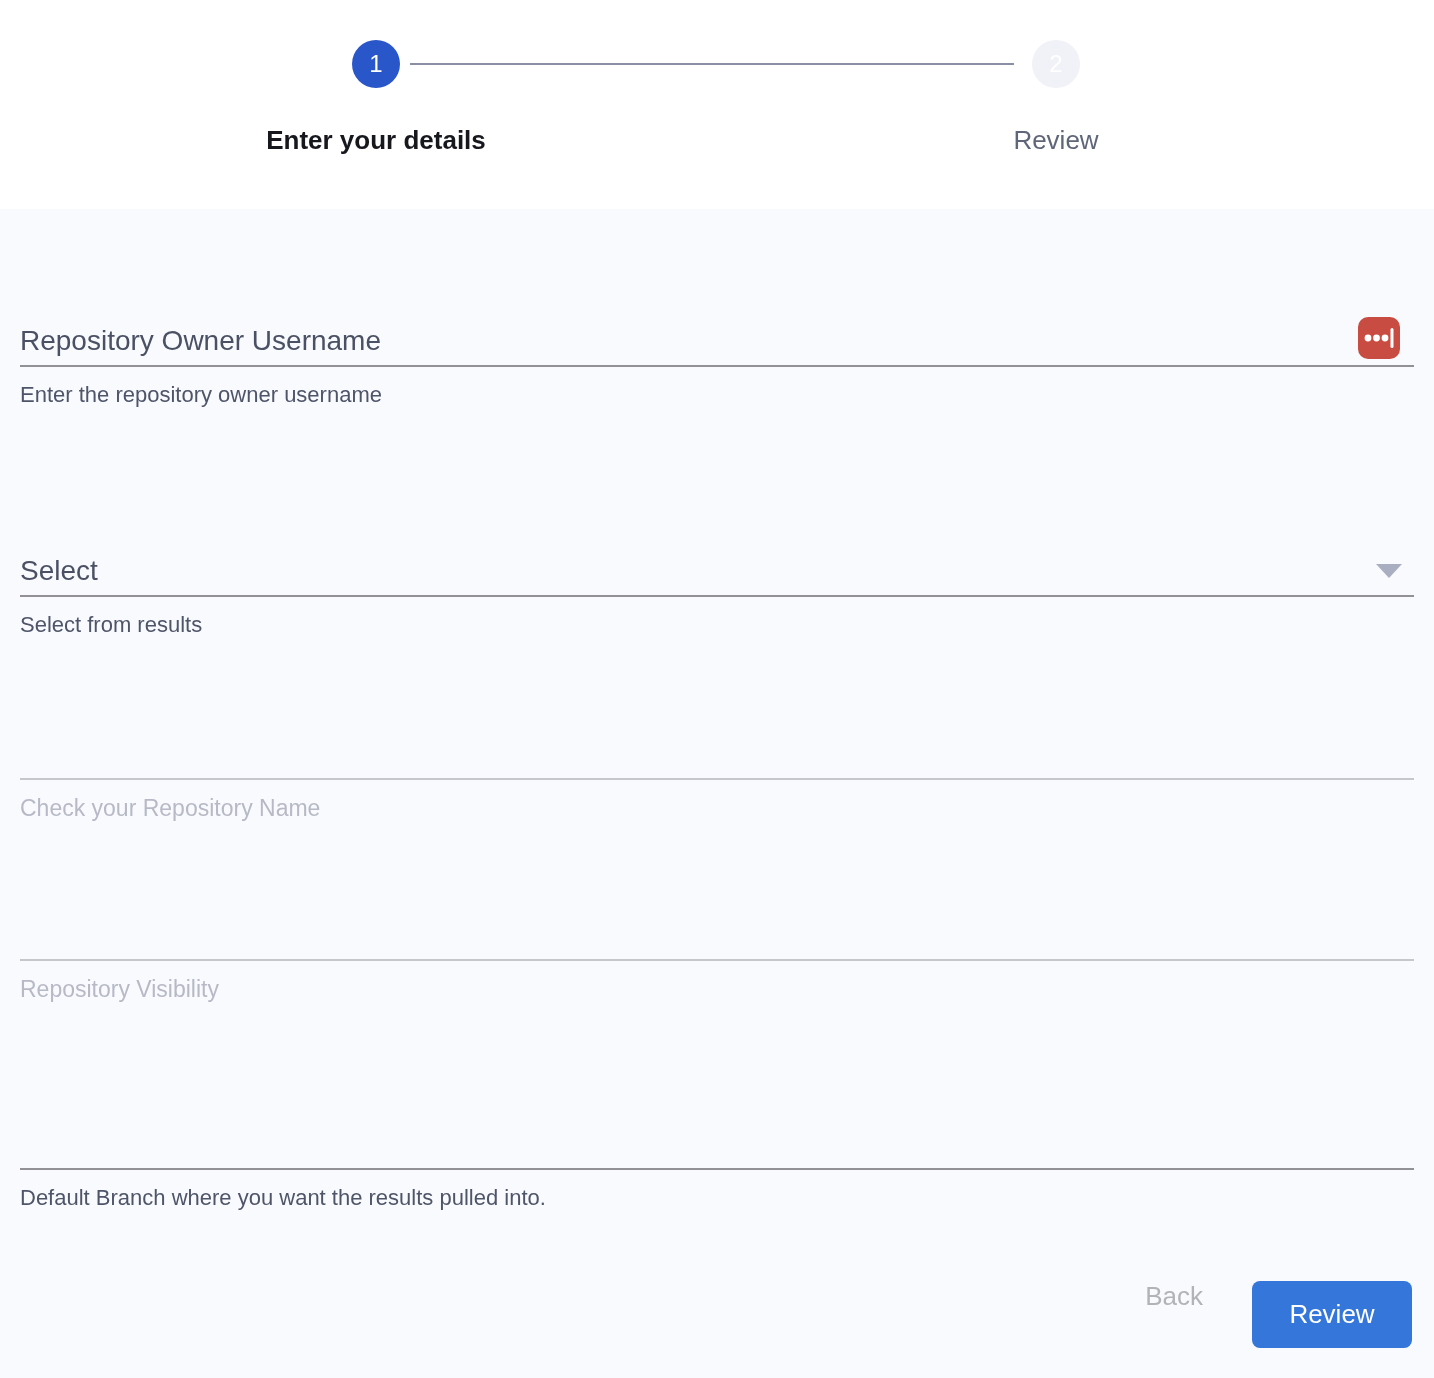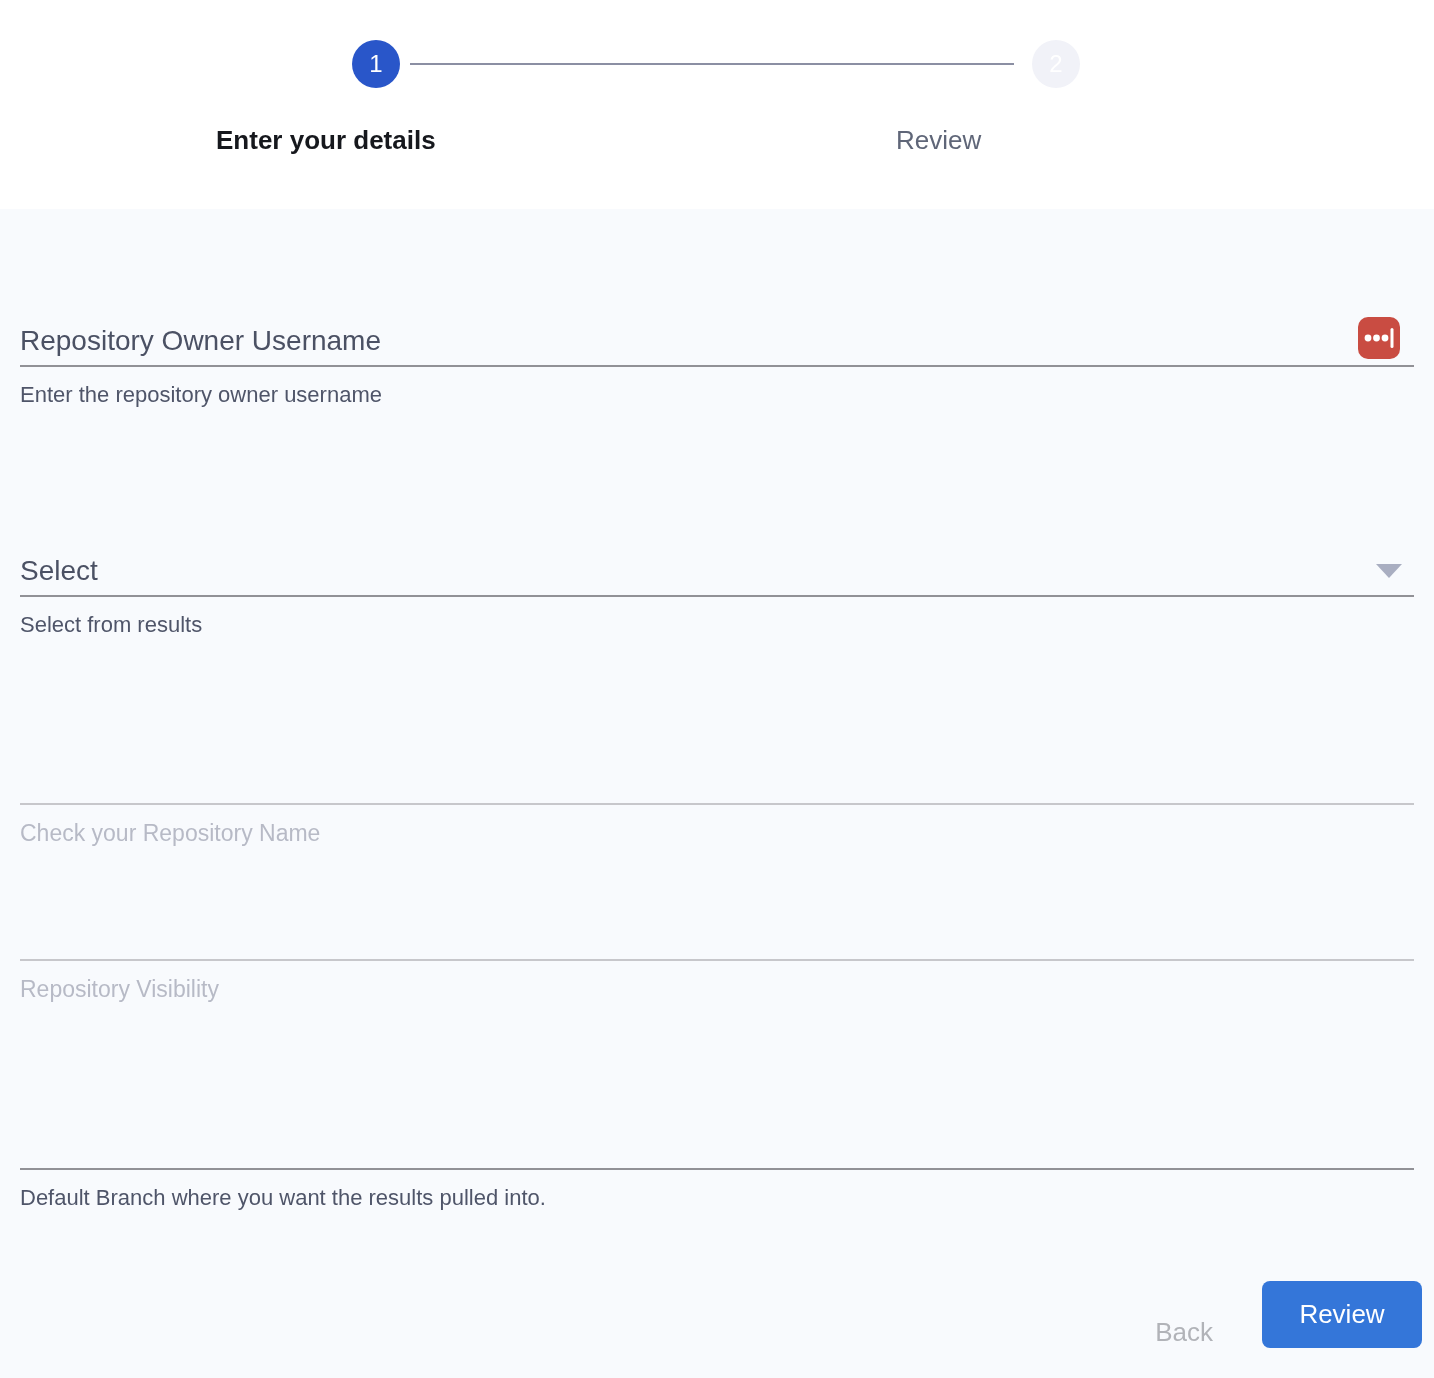--- a/index.html
+++ b/index.html
@@ -39,20 +39,21 @@
   .step-connector {
     position: absolute;
     left: 410px; top: 63px;
     width: 604px; height: 2px;
     background: var(--stepper-connector, #8B8FA3);
   }
   .step-label {
     position: absolute;
     top: 124px;
     width: 320px;
+    text-align: center;
     font-size: 26px;
     line-height: 32px;
   }
   .step-label.active { left: 216px; color: #16181D; font-weight: 600; }
   .step-label.upcoming { left: 896px; color: #5F6678; font-weight: 400; }
 
   
   .form-area {
     position: absolute;
     top: 209px; left: 0; right: 0; bottom: 0;
@@ -114,24 +115,24 @@
     border-left: 13px solid transparent;
     border-right: 13px solid transparent;
     border-top: 14px solid #A9AEC1;
     cursor: pointer;
   }
 
   
   .actions {
     position: absolute;
     top: 1072px;
-    right: 12px;
+    right: 22px;
     height: 67px;
     display: flex;
-    align-items: flex-end;
+    align-items: flex-start;
   }
   .back-btn {
     background: transparent;
     border: none;
     font-family: "Liberation Sans", "DejaVu Sans", sans-serif;
     font-size: 26px;
     color: #B1B3B8;
     margin-right: 49px;
     cursor: pointer;
   }
@@ -184,21 +185,21 @@
             <circle cx="10" cy="21" r="3.4" fill="#ffffff"></circle>
             <circle cx="18.5" cy="21" r="3.4" fill="#ffffff"></circle>
             <circle cx="27" cy="21" r="3.4" fill="#ffffff"></circle>
             <rect x="32.5" y="11" width="3" height="20" rx="1.5" fill="#ffffff"></rect>
           </svg>
         </span>
       </div>
       <div class="helper">Enter the repository owner username</div>
     </div>
 
-    <div class="field disabled" style="top:540px">
+    <div class="field disabled" style="top:515px">
       <div class="control">
         <input type="text" disabled="" placeholder="" style="">
       </div>
       <div class="helper">Check your Repository Name</div>
     </div>
 
     <div class="field disabled" style="top:696px">
       <div class="control">
         <input type="text" disabled="" placeholder="" style="">
       </div>

